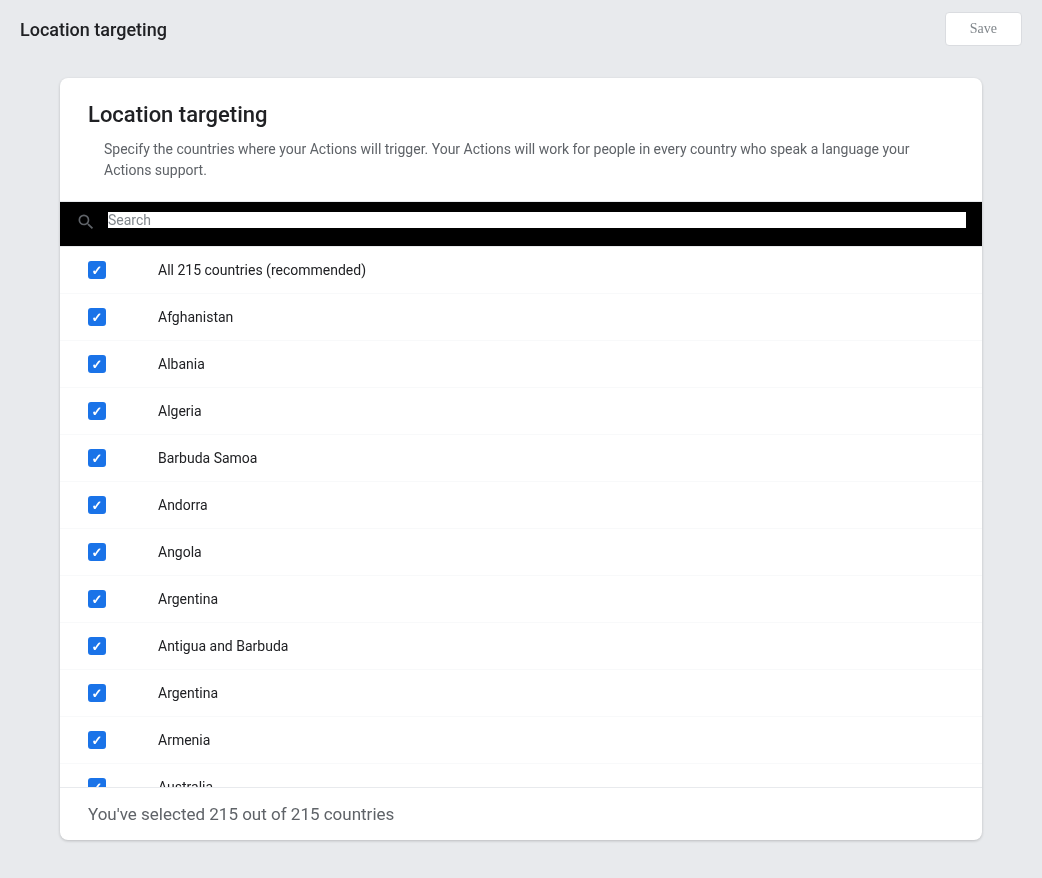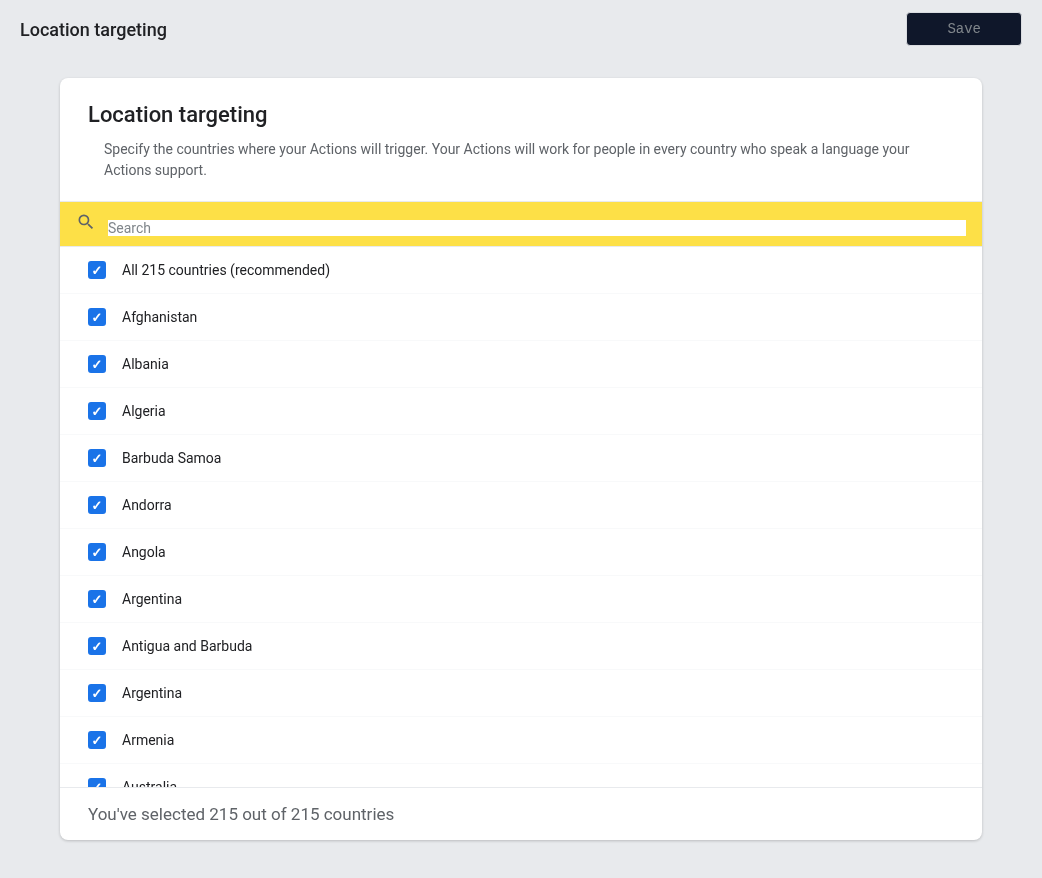--- a/index.html
+++ b/index.html
@@ -23,28 +23,28 @@
       background-color: #e8eaed;
     }
 
     .top-bar-title {
       font-size: 18px;
       font-weight: 500;
       color: #202124;
     }
 
     .save-button {
-      background-color: #0f172a;
+      background-color: #ffffff;
       border: 1px solid #dadce0;
       border-radius: 4px;
-      padding: 8px 40px;
+      padding: 8px 24px;
       font-size: 14px;
       color: #80868b;
       cursor: pointer;
-      font-family: Liberation Mono, monospace;
+      font-family: Liberation Serif, serif;
     }
 
     .main-container {
       margin: 20px 60px;
       background-color: #fff;
       border-radius: 8px;
       box-shadow: 0 1px 3px rgba(0,0,0,0.2);
       overflow: hidden;
     }
 
@@ -63,24 +63,24 @@
     .card-description {
       font-size: 14px;
       color: #5f6368;
       line-height: 1.5;
       max-width: 860px;
       margin-left: 16px;
     }
 
     .search-bar {
       display: flex;
-      align-items: flex-end;
+      align-items: flex-start;
       padding: 10px 16px;
       border-bottom: 1px solid #e8eaed;
-      background: #fde047;
+      background: #000000;
     }
 
     .search-icon {
       color: #5f6368;
       font-size: 18px;
       margin-right: 12px;
       flex-shrink: 0;
     }
 
     .search-input {
@@ -140,20 +140,21 @@
     .checkbox-check {
       color: #fff;
       font-size: 13px;
       font-weight: bold;
       line-height: 1;
     }
 
     .country-name {
       font-size: 14px;
       color: #202124;
+      margin-left: 36px;
     }
 
     .card-footer {
       padding: 16px 28px;
       border-top: 1px solid #e8eaed;
       font-size: 17px;
       color: #5f6368;
     }
   </style>
 </head>

